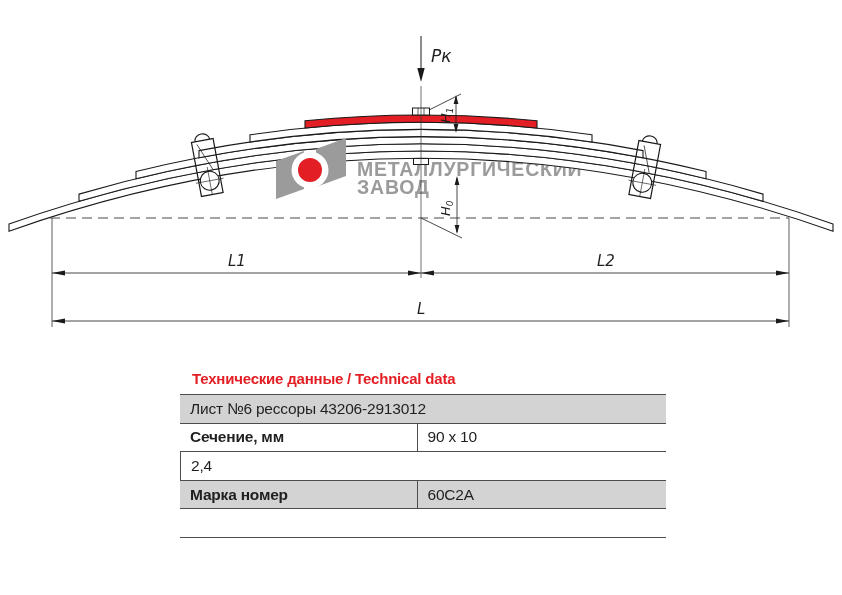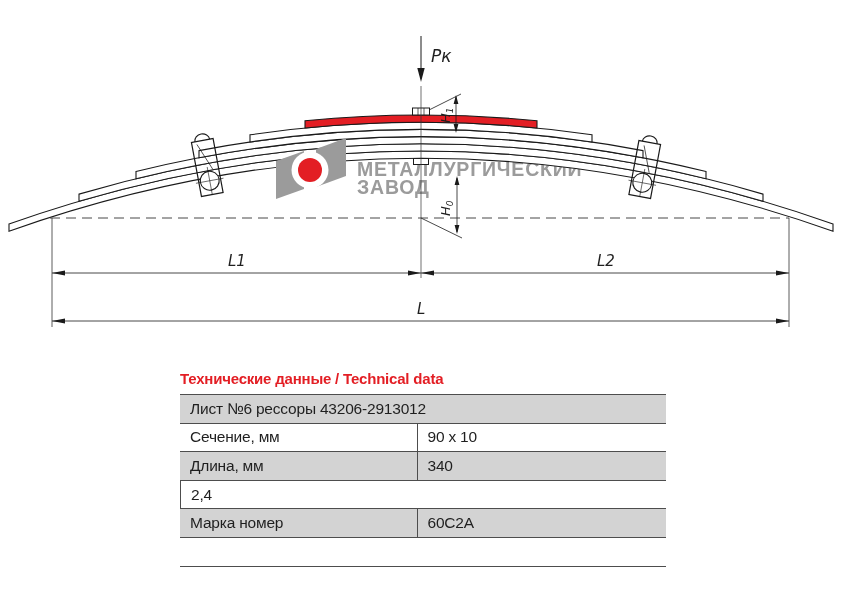--- a/index.html
+++ b/index.html
@@ -1,26 +1,26 @@
 <!DOCTYPE html>
 <html><head>
 <meta charset="utf-8">
 <style>
   html,body{margin:0;padding:0;background:#fff;}
   .page{position:relative;width:842px;height:595px;background:#fff;overflow:hidden;
         font-family:"Liberation Sans",sans-serif;color:#1f1f1f;}
   .drawing-svg{position:absolute;left:0;top:0;}
   .tech{position:absolute;left:180px;top:370px;width:486px;}
-  .tech-title{font-size:15px;font-weight:bold;color:#e31e24;letter-spacing:-0.2px;margin:0 0 7px 0;}
+  .tech-title{font-size:15px;font-weight:bold;color:#e31e24;letter-spacing:-0.2px;margin:0 0 7px 12px;}
   .tbl{width:486px;border-top:1.4px solid #4d4d4d;border-bottom:1.4px solid #4d4d4d;}
   .trow{display:flex;height:27.6px;align-items:center;border-bottom:1.2px solid #4d4d4d;
         font-size:15.5px;letter-spacing:-0.2px;}
   .trow:last-child{border-bottom:none;}
   .gray{background:#d3d3d3;}
-  .c-label{width:227px;padding-left:10px;}
+  .c-label{width:227px;padding-left:10px;font-weight:bold;}
   .c-value{width:239px;padding-left:10px;border-left:1.2px solid #4d4d4d;height:100%;
            display:flex;align-items:center;text-align:right;}
   .c-span{padding-left:10px;text-align:center;}
   .dimtxt{font-style:italic;font-family:"DejaVu Sans",sans-serif;fill:#1f1f1f;}
   .wmark{font-weight:bold;fill:#9b9b9b;letter-spacing:0.8px;}
 </style>
 </head>
 <body>
 
 <div class="page">
@@ -128,24 +128,20 @@
   <div class="tech">
     <div class="tech-title">Технические данные / Technical data</div>
     <div class="tbl">
       <div class="trow gray">
         <div class="c-span">Лист №6 рессоры 43206-2913012</div>
       </div>
       <div class="trow">
         <div class="c-label">Сечение, мм</div>
         <div class="c-value">90 x 10</div>
       </div>
-      <div class="trow gray">
-        <div class="c-label">Длина, мм</div>
-        <div class="c-value">340</div>
-      </div>
       <div class="trow">
         <div class="c-value">2,4</div>
       </div>
       <div class="trow gray">
         <div class="c-label">Марка номер</div>
         <div class="c-value">60С2А</div>
       </div>
       <div class="trow">
       </div>
     </div>

